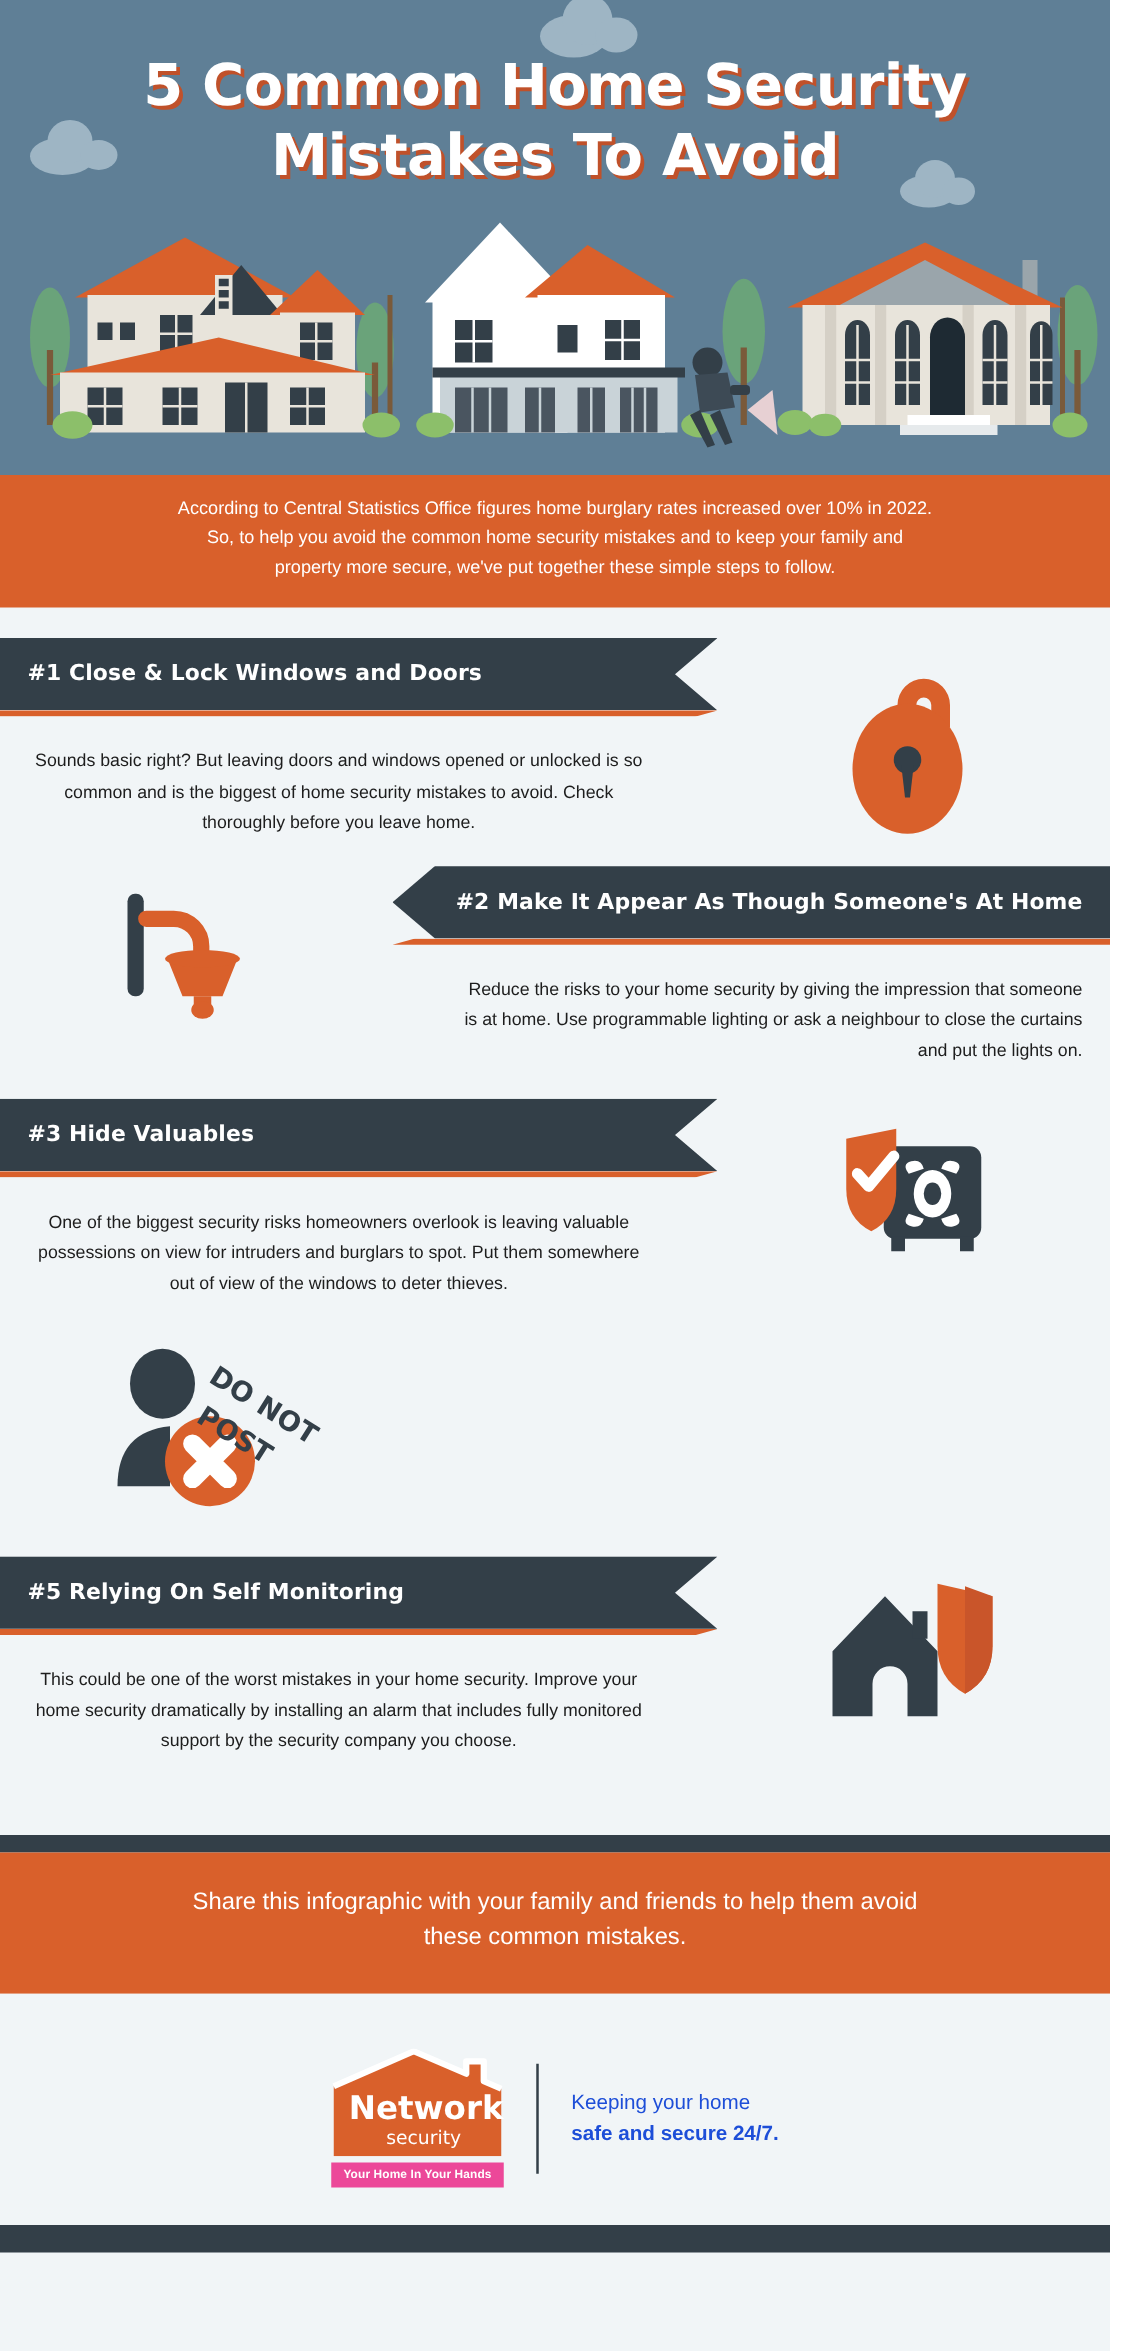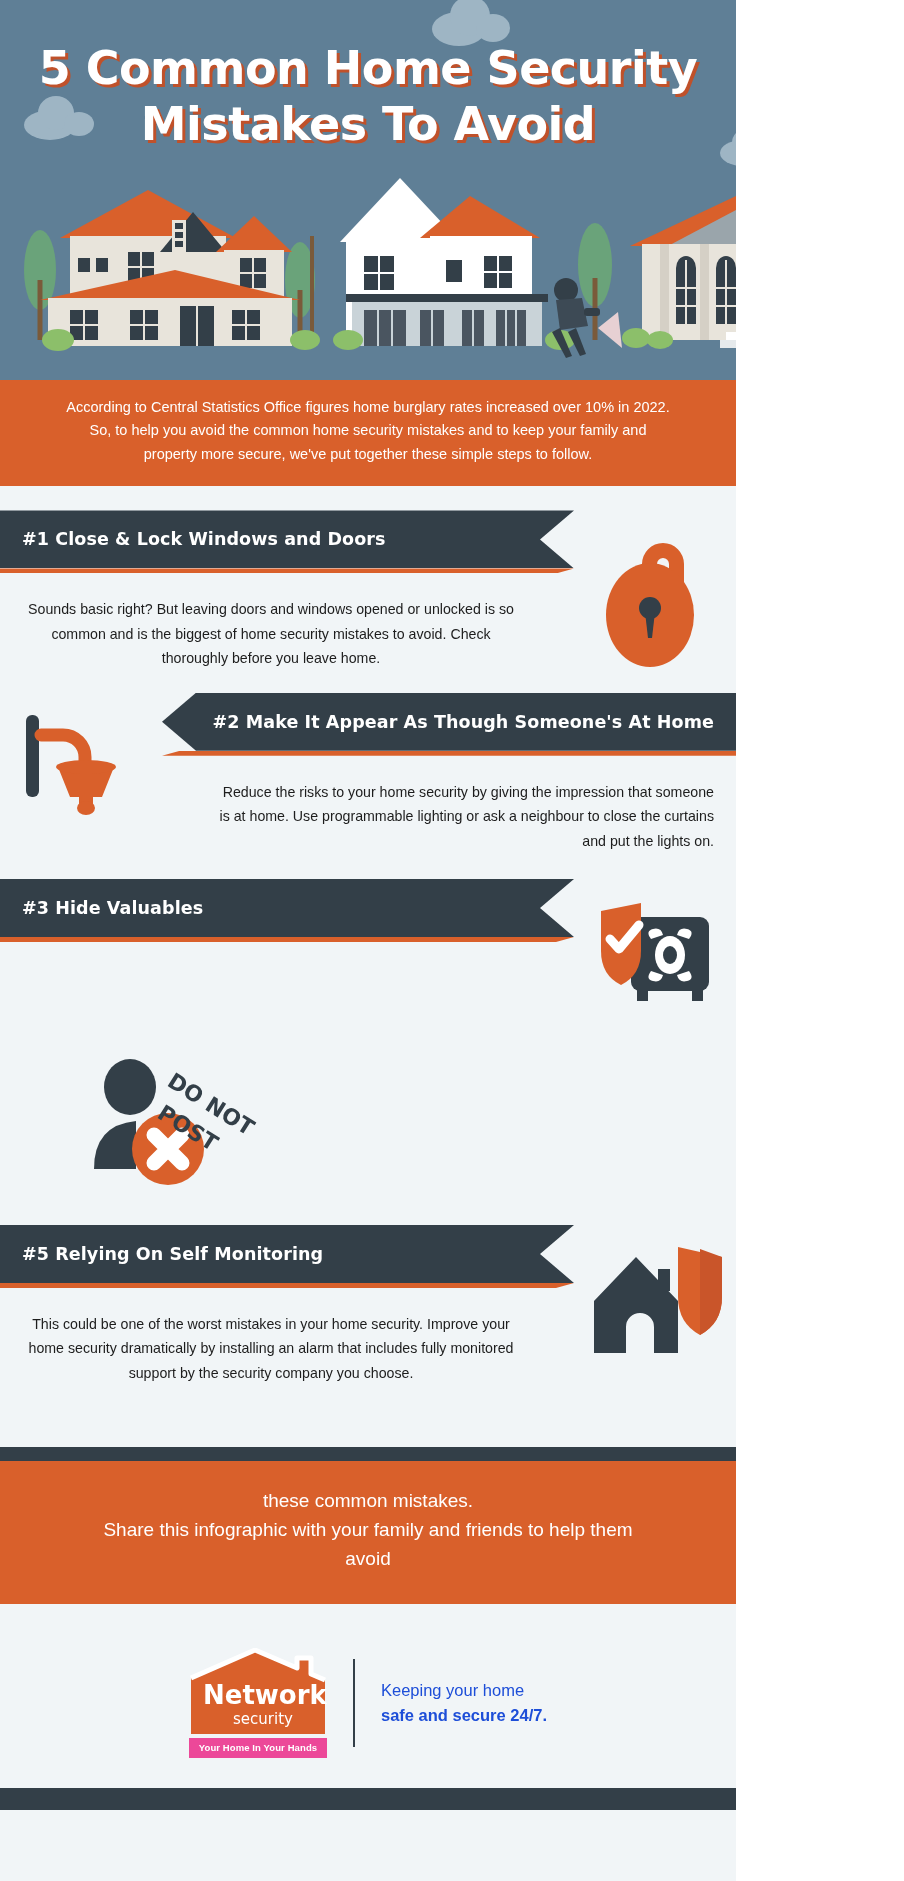--- a/index.html
+++ b/index.html
@@ -5,21 +5,21 @@
   * { box-sizing: border-box; margin: 0; padding: 0; }
 
   html, body {
     width: 904px;
     background: #ffffff;
     font-family: "Liberation Sans", sans-serif;
   }
 
   .page {
     position: relative;
-    width: 736px;
+    width: 888px;
     height: 1881px;
     overflow: hidden;
     background: #f1f5f7;
   }
 
   
   .hero {
     position: relative;
     width: 100%;
     height: 380px;
@@ -405,20 +405,21 @@
   <div class="section" style="padding-top:26px;">
     <div class="row">
       <div style="flex:1;">
         <div class="banner-wrap banner-left">
           <div class="notch"></div>
           <div class="banner">
             <span class="banner-title">#3 Hide Valuables</span>
           </div>
           <div class="underline"></div>
         </div>
+        <div class="body-text text-left">One of the biggest security risks homeowners overlook is leaving valuable possessions on view for intruders and burglars to spot. Put them somewhere out of view of the windows to deter thieves.</div>
       </div>
       <div class="icon-box" style="width:330px;padding-top:10px;">
         <svg width="160" height="130" viewBox="0 0 160 130">
           <rect x="56" y="28" width="78" height="74" rx="9" fill="#333f48"></rect>
           <rect x="62" y="100" width="11" height="12" fill="#333f48"></rect>
           <rect x="117" y="100" width="11" height="12" fill="#333f48"></rect>
           <g fill="#ffffff">
             <ellipse cx="95" cy="66" rx="15" ry="19"></ellipse>
             <path d="M76 50 q-6 -8 2 -10 q8 -2 10 6 Z"></path>
             <path d="M114 50 q6 -8 -2 -10 q-8 -2 -10 6 Z"></path>
@@ -470,22 +471,22 @@
           <path d="M126 14 L126 100 q22 -12 22 -38 L148 22 Z" fill="#c9552a"></path>
         </svg>
       </div>
     </div>
   </div>
 
   <div style="height:62px;"></div>
   <div class="dark-rule"></div>
 
   <div class="share">
+    <div>Share this infographic with your family and friends to help them avoid</div>
     <div>these common mistakes.</div>
-    <div>Share this infographic with your family and friends to help them avoid</div>
   </div>
 
   <div class="footer">
     <div class="logo">
       <svg width="138" height="86" viewBox="0 0 138 86">
         <path d="M2 30 L66 2 L108 20 L108 10 L122 10 L122 26 L136 32 L136 86 L2 86 Z" fill="#d9602b"></path>
         <path d="M2 30 L66 2 L108 20 L108 10 L122 10 L122 26 L136 32" stroke="#ffffff" stroke-width="5" fill="none" stroke-linejoin="round"></path>
         <text x="14" y="56" fill="#ffffff" font-family="DejaVu Sans, sans-serif" font-size="26" font-weight="bold">Network</text>
         <text x="44" y="76" fill="#ffffff" font-family="DejaVu Sans, sans-serif" font-size="15">security</text>
       </svg>

